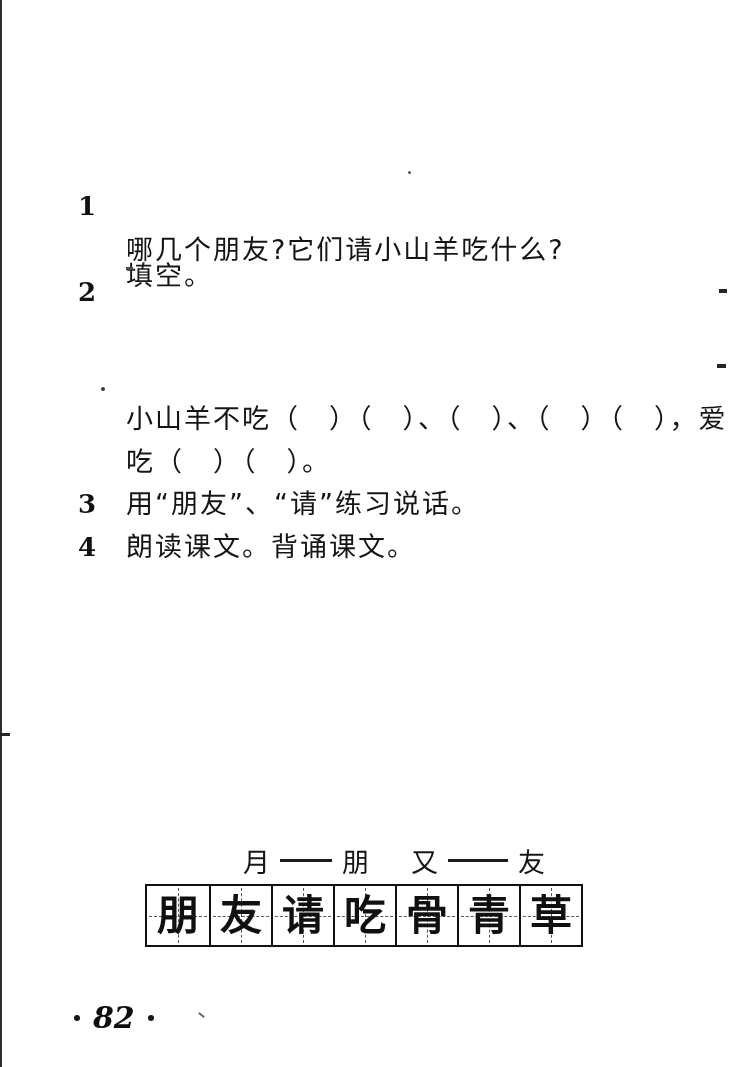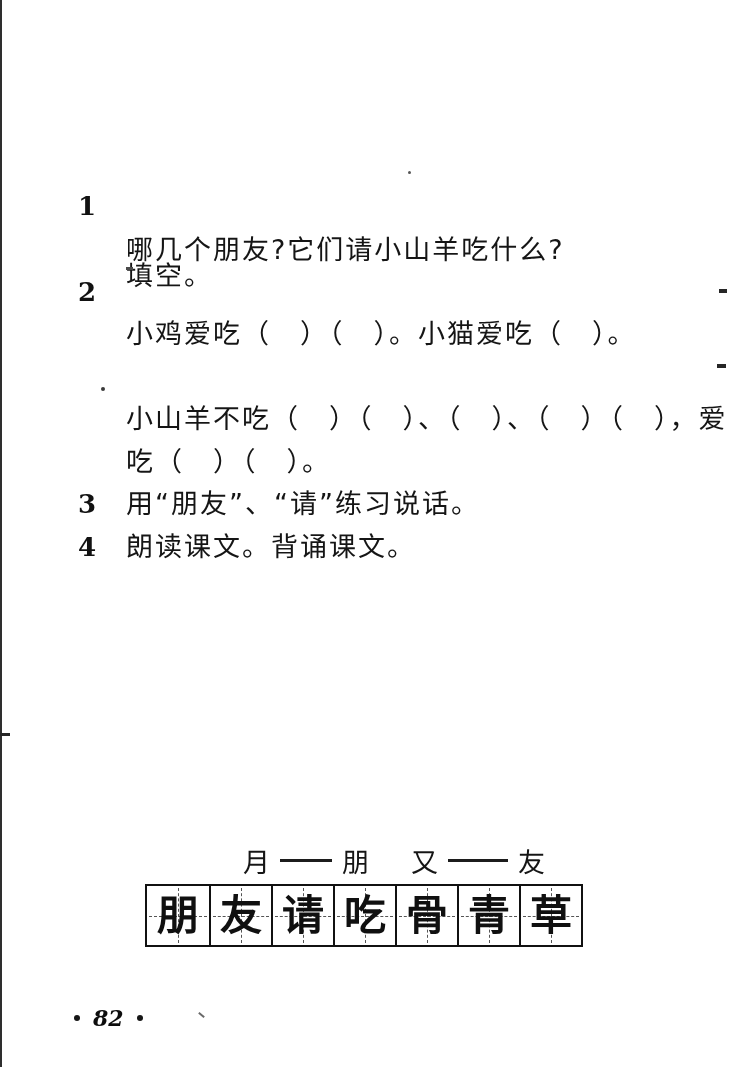--- a/index.html
+++ b/index.html
@@ -84,21 +84,21 @@
     height:24px;
   }
   .pn-dot{
     width:6px;height:6px;border-radius:50%;
     background:#161616;
   }
   .pn-value{
     margin:0 13px;
     font-family:"DejaVu Serif","Liberation Serif",serif;
     font-style:italic;font-weight:bold;
-    font-size:22px;line-height:24px;color:#0d0d0d;
+    font-size:30px;line-height:24px;color:#0d0d0d;
   }
   
   .artifact{position:absolute;background:#262626;}
   .edge-left{left:0;top:0;width:2px;height:1067px;background:#2e2e2e;}
   .tick-left{left:0;top:733px;width:10px;height:2.5px;}
   .tick-right-1{left:719px;top:289px;width:8px;height:4px;}
   .tick-right-2{left:717px;top:364px;width:9px;height:4px;}
   .speck-1{left:126px;top:267px;width:7px;height:3px;background:#4a4a4a;}
   .speck-2{left:101px;top:387px;width:4px;height:4px;border-radius:50%;background:#3a3a3a;}
   .speck-3{left:408px;top:171px;width:3px;height:3px;border-radius:50%;background:#555;}
@@ -107,21 +107,20 @@
 </head>
 <body>
 
 <div class="page">
 
   <span class="ex-num" style="top:190px">1</span>
   <div class="ex-line" style="top:234px">哪几个朋友?它们请小山羊吃什么?</div>
 
   <span class="ex-num" style="top:276px">2</span>
   <div class="ex-line" style="top:260px">填空。</div>
-  <div class="ex-line" style="top:318px">小鸡爱吃（　）（　）。小猫爱吃（　）。</div>
   <div class="ex-line" style="top:403px">小山羊不吃（　）（　）、（　）、（　）（　），爱</div>
   <div class="ex-line" style="top:446px">吃（　）（　）。</div>
 
   <span class="ex-num" style="top:488px">3</span>
   <div class="ex-line" style="top:488px">用“朋友”、“请”练习说话。</div>
 
   <span class="ex-num" style="top:531px">4</span>
   <div class="ex-line" style="top:531px">朗读课文。背诵课文。</div>
 
   <div class="formation-row">

